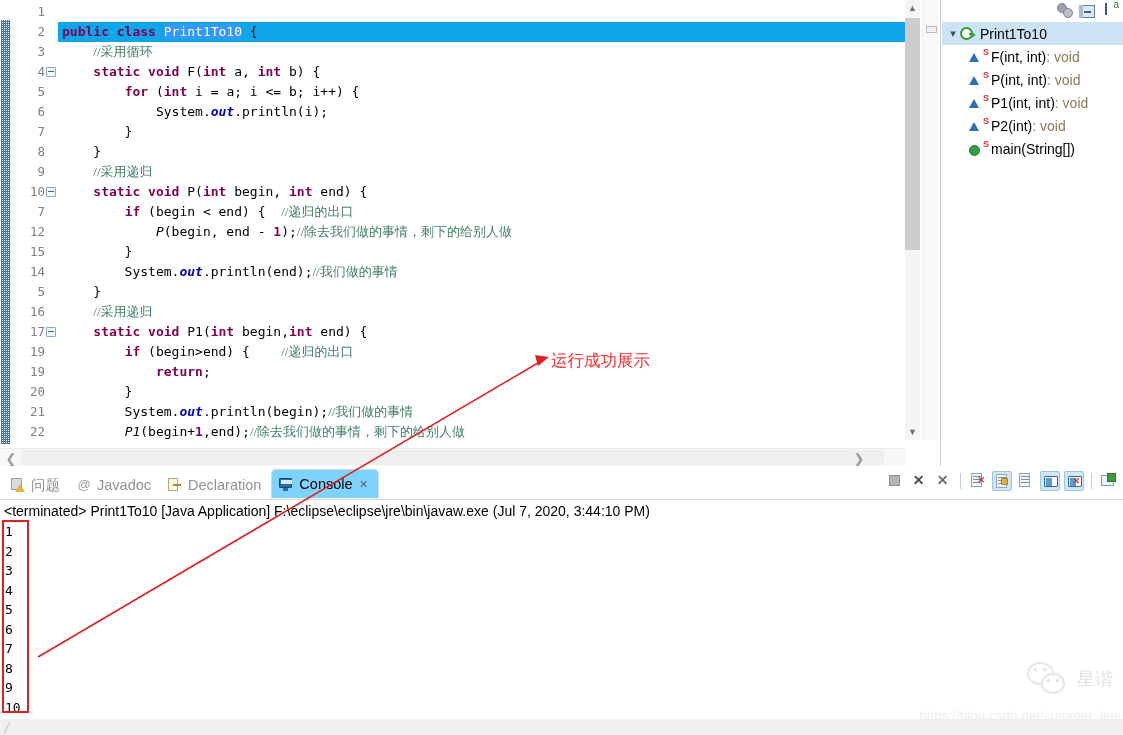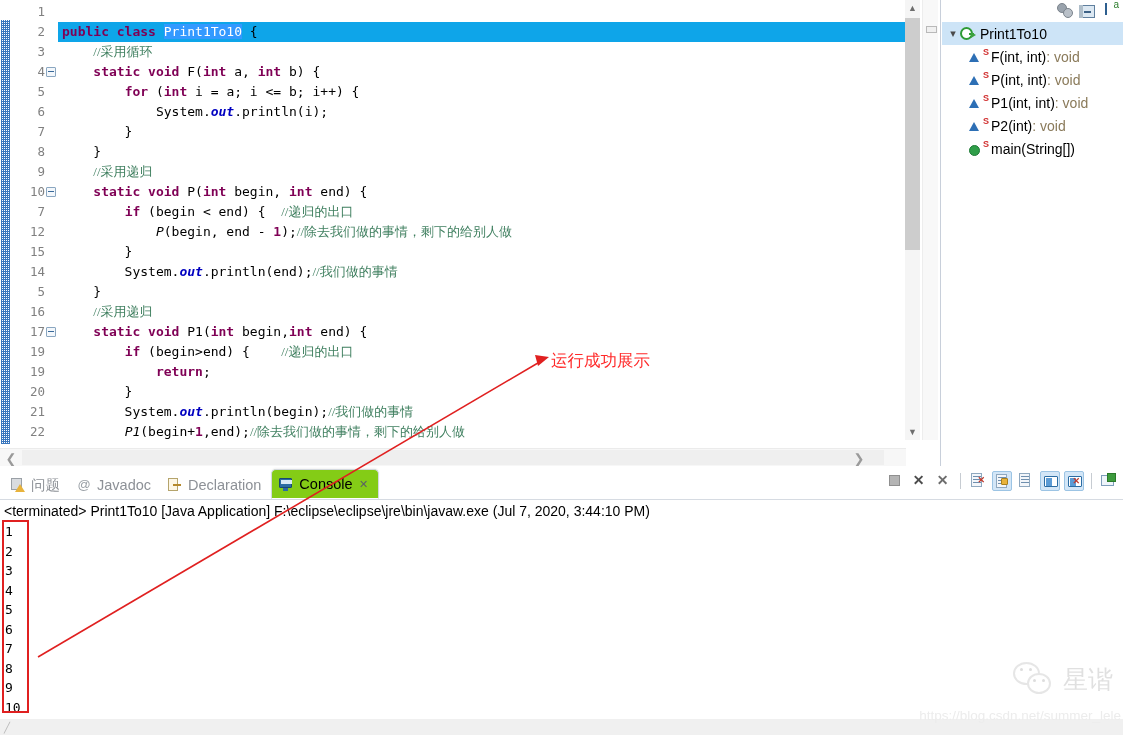--- a/index.html
+++ b/index.html
@@ -264,21 +264,21 @@
     display: flex; align-items: flex-end;
   }
   .tab {
     display: flex; align-items: center; gap: 5px;
     height: 28px; padding: 0 8px 0 6px;
     font-size: 14.5px; color: #8d9197;
     white-space: nowrap;
   }
   .tab.active {
     color: #000000;
-    background: #84cc16;
+    background: #7dd3fc;
     border: 1px solid #d3d8de;
     border-bottom: 1px solid #ffffff;
     border-top-left-radius: 5px; border-top-right-radius: 5px;
     box-shadow: 0 -1px 2px rgba(0,0,0,.05);
     height: 30px;
   }
   .tabicon { width: 16px; height: 16px; position: relative; }
 
   .ic-problems .sq {
     position: absolute; left: 1px; top: 1px;
@@ -428,21 +428,21 @@
   .wechat .b1 { left: 0; top: 0; width: 27px; height: 23px; }
   .wechat .b2 { left: 14px; top: 11px; width: 24px; height: 21px; }
   .wechat .d {
     position: absolute; width: 3px; height: 3px; border-radius: 50%; background: #b5b5b5;
   }
   .wechat .d1 { left: 7px; top: 6px; }
   .wechat .d2 { left: 16px; top: 6px; }
   .wechat .d3 { left: 20px; top: 17px; }
   .wechat .d4 { left: 29px; top: 17px; }
   .wm-text {
-    font-size: 25px; color: #bbbbbb;
+    font-size: 18px; color: #bbbbbb;
     font-family: "DejaVu Sans", sans-serif;
   }
   .wm-url {
     position: absolute; right: 10px; top: 708px;
     font-size: 13.5px; color: #ececec;
     font-family: "Liberation Sans", sans-serif;
     white-space: nowrap;
   }
 </style>
 </head>

